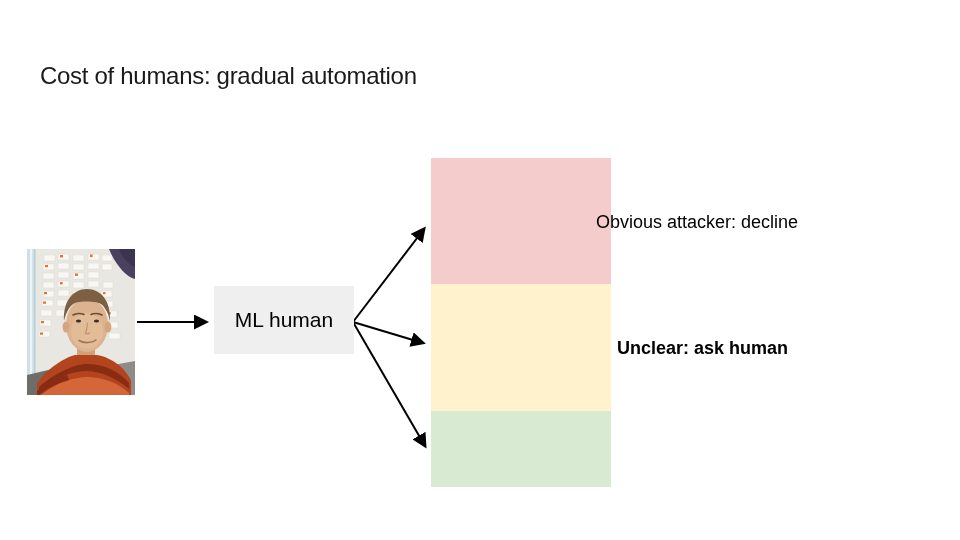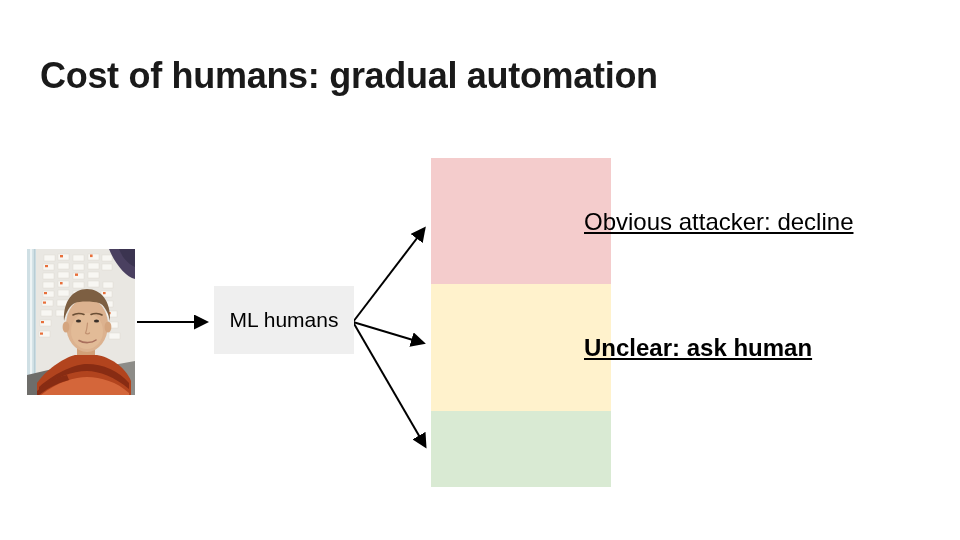--- a/index.html
+++ b/index.html
@@ -12,26 +12,25 @@
     width: 960px;
     height: 540px;
     background: #ffffff;
     overflow: hidden;
     font-family: "Liberation Sans", sans-serif;
   }
   .title {
     position: absolute;
     left: 40px;
     top: 54px;
-    font-size: 36px;
+    font-size: 24px;
     line-height: 44px;
     color: #1a1a1a;
     letter-spacing: -0.3px;
     white-space: nowrap;
-    font-weight: bold;
   }
   .photo {
     position: absolute;
     left: 27px;
     top: 249px;
     width: 108px;
     height: 146px;
   }
   .ml-box {
     position: absolute;
@@ -58,30 +57,29 @@
     left: 431px;
     top: 158px;
     width: 180px;
   }
   .outcome-box { width: 180px; }
   .outcome-box.b1 { height: 126px; }
   .outcome-box.b2 { height: 127px; }
   .outcome-box.b3 { height: 76px; }
   .outcome-label {
     position: absolute;
-    left: 584px;
+    left: 596px;
     transform: translateY(-50%);
-    font-size: 24px;
+    font-size: 18px;
     line-height: 26px;
     color: #000000;
     white-space: nowrap;
-    text-decoration: underline;
   }
   .outcome-label.l1 { top: 222px; }
-  .outcome-label.l2 { top: 348px; font-weight: bold; }
+  .outcome-label.l2 { top: 348px; font-weight: bold; margin-left: 21px; }
   .outcome-label.l3 { top: 451px; }
 </style>
 </head>
 <body>
 
 <div class="slide">
 
   <div class="title">Cost of humans: gradual automation</div>
 
   <svg class="photo" viewBox="0 0 108 146" aria-hidden="true">
@@ -183,21 +181,21 @@
         <path d="M0,0 L10,5 L0,10 z" fill="#000000"></path>
       </marker>
     </defs>
     <line x1="137" y1="322" x2="206" y2="322" stroke="#000000" stroke-width="2" marker-end="url(#arr)"></line>
     <line x1="353" y1="322" x2="424" y2="229" stroke="#000000" stroke-width="2" marker-end="url(#arr)"></line>
     <line x1="353" y1="322" x2="423" y2="343" stroke="#000000" stroke-width="2" marker-end="url(#arr)"></line>
     <line x1="353" y1="322" x2="425" y2="446" stroke="#000000" stroke-width="2" marker-end="url(#arr)"></line>
   </svg>
 
   <div class="ml-box" style="background-color: rgb(239, 239, 239);">
-    <span>ML humans</span>
+    <span>ML human</span>
   </div>
 
   <div class="outcome-col">
     <div class="outcome-box b1" style="background-color: rgb(244, 204, 204);"></div>
     <div class="outcome-box b2" style="background-color: rgb(255, 242, 204);"></div>
     <div class="outcome-box b3" style="background-color: rgb(217, 234, 211);"></div>
   </div>
 
   <div class="outcome-label l1">Obvious attacker: decline</div>
   <div class="outcome-label l2">Unclear: ask human</div>

